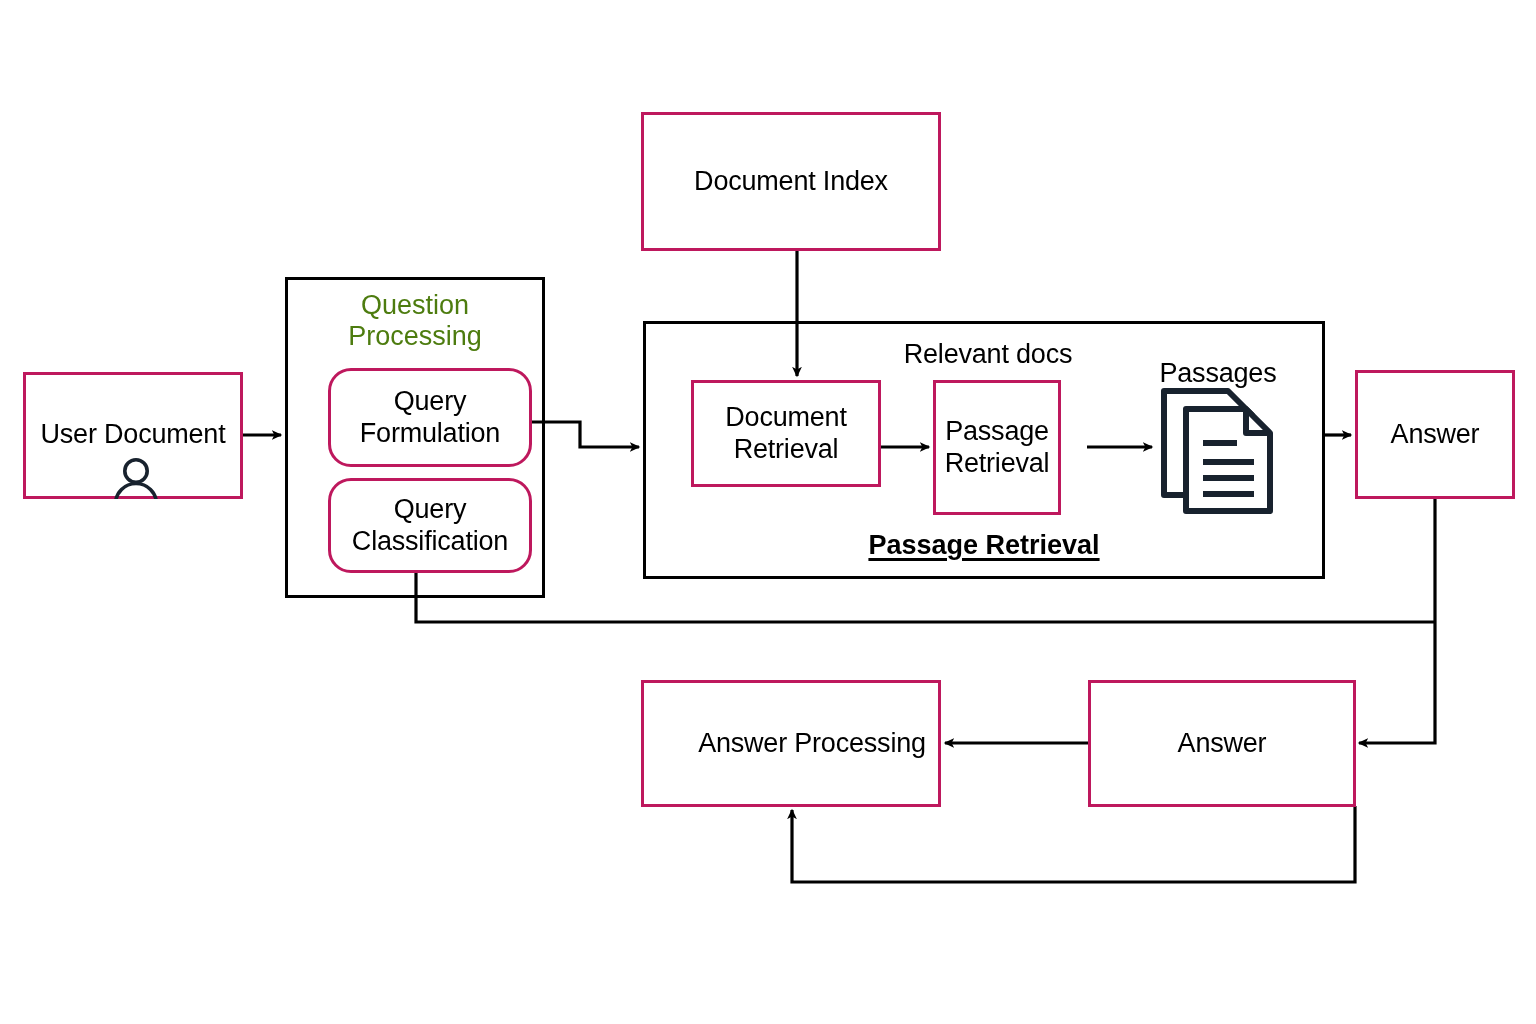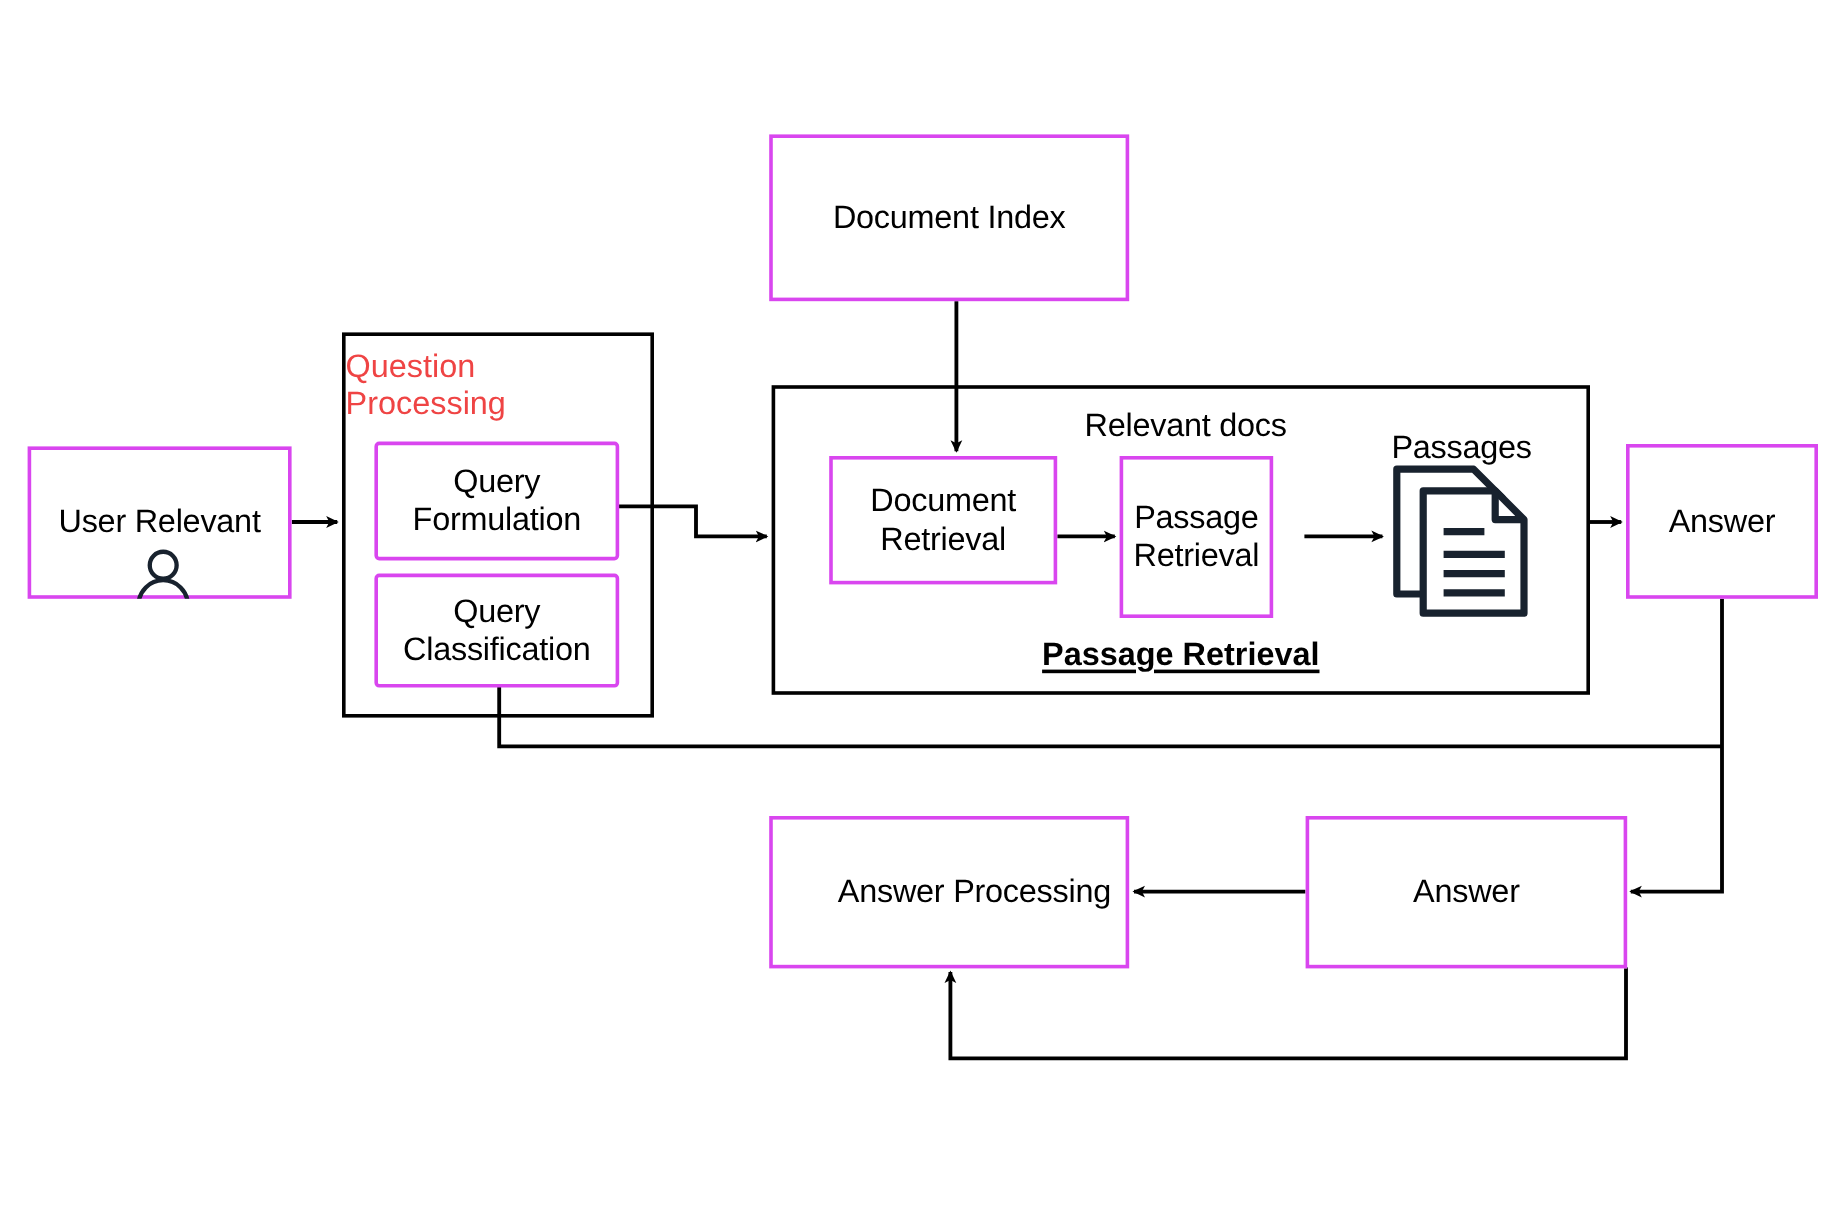--- a/index.html
+++ b/index.html
@@ -18,30 +18,31 @@
   svg.layer {
     position: absolute;
     top: 0;
     left: 0;
     width: 1536px;
     height: 1024px;
   }
   .node-box {
     position: absolute;
     box-sizing: border-box;
-    border: 3px solid #d946ef;
+    border: 3px solid #be185d;
     background: #ffffff;
     display: flex;
     align-items: center;
     justify-content: center;
     text-align: center;
   }
   .node-box.rounded {
-    border-radius: 4px;
+    border-radius: 23px;
     border-width: 3px;
+    margin-left: 16px;
   }
   .node-label {
     font-size: 27px;
     color: #000000;
     line-height: 1.16;
     white-space: pre-line;
     letter-spacing: -0.2px;
   }
   .free-label {
     position: absolute;
@@ -67,21 +68,22 @@
     box-sizing: border-box;
     border: 3px solid #000000;
     background: transparent;
   }
   .subtitle-inside {
     position: absolute;
     left: 0;
     right: 0;
     top: 10px;
     font-size: 27px;
-    color: #ef4444;
+    text-align: center;
+    color: #4d7c0f;
     line-height: 1.16;
     white-space: pre-line;
   }
   .icon-holder {
     position: absolute;
     overflow: hidden;
   }
 </style>
 </head>
 <body>
@@ -113,21 +115,21 @@
 
       <path d="M1435,498 L1435,743 L1359,743" marker-end="url(#arrow)"></path>
 
       <path d="M1088,743 L945,743" marker-end="url(#arrow)"></path>
 
       <path d="M1355,806 L1355,882 L792,882 L792,810" marker-end="url(#arrow)"></path>
     </g>
   </svg>
 
   <div class="node-box" style="left:23px; top:372px; width:220px; height:127px;">
-    <div class="node-label" style="position:absolute; left:0; right:0; top:44px;">User Relevant</div>
+    <div class="node-label" style="position:absolute; left:0; right:0; top:44px;">User Document</div>
     <div class="icon-holder" style="left:84px; top:82px; width:52px; height:42px;">
       <svg width="52" height="52" viewBox="0 0 52 52">
         <circle cx="26" cy="14" r="11.2" fill="none" stroke="#18222e" stroke-width="3.6"></circle>
         <path d="M5.5,47 a20.5,20.5 0 0 1 41,0" fill="none" stroke="#18222e" stroke-width="3.6"></path>
       </svg>
     </div>
   </div>
 
   <div class="group-box" style="left:285px; top:277px; width:260px; height:321px;">
     <div class="subtitle-inside">Question

